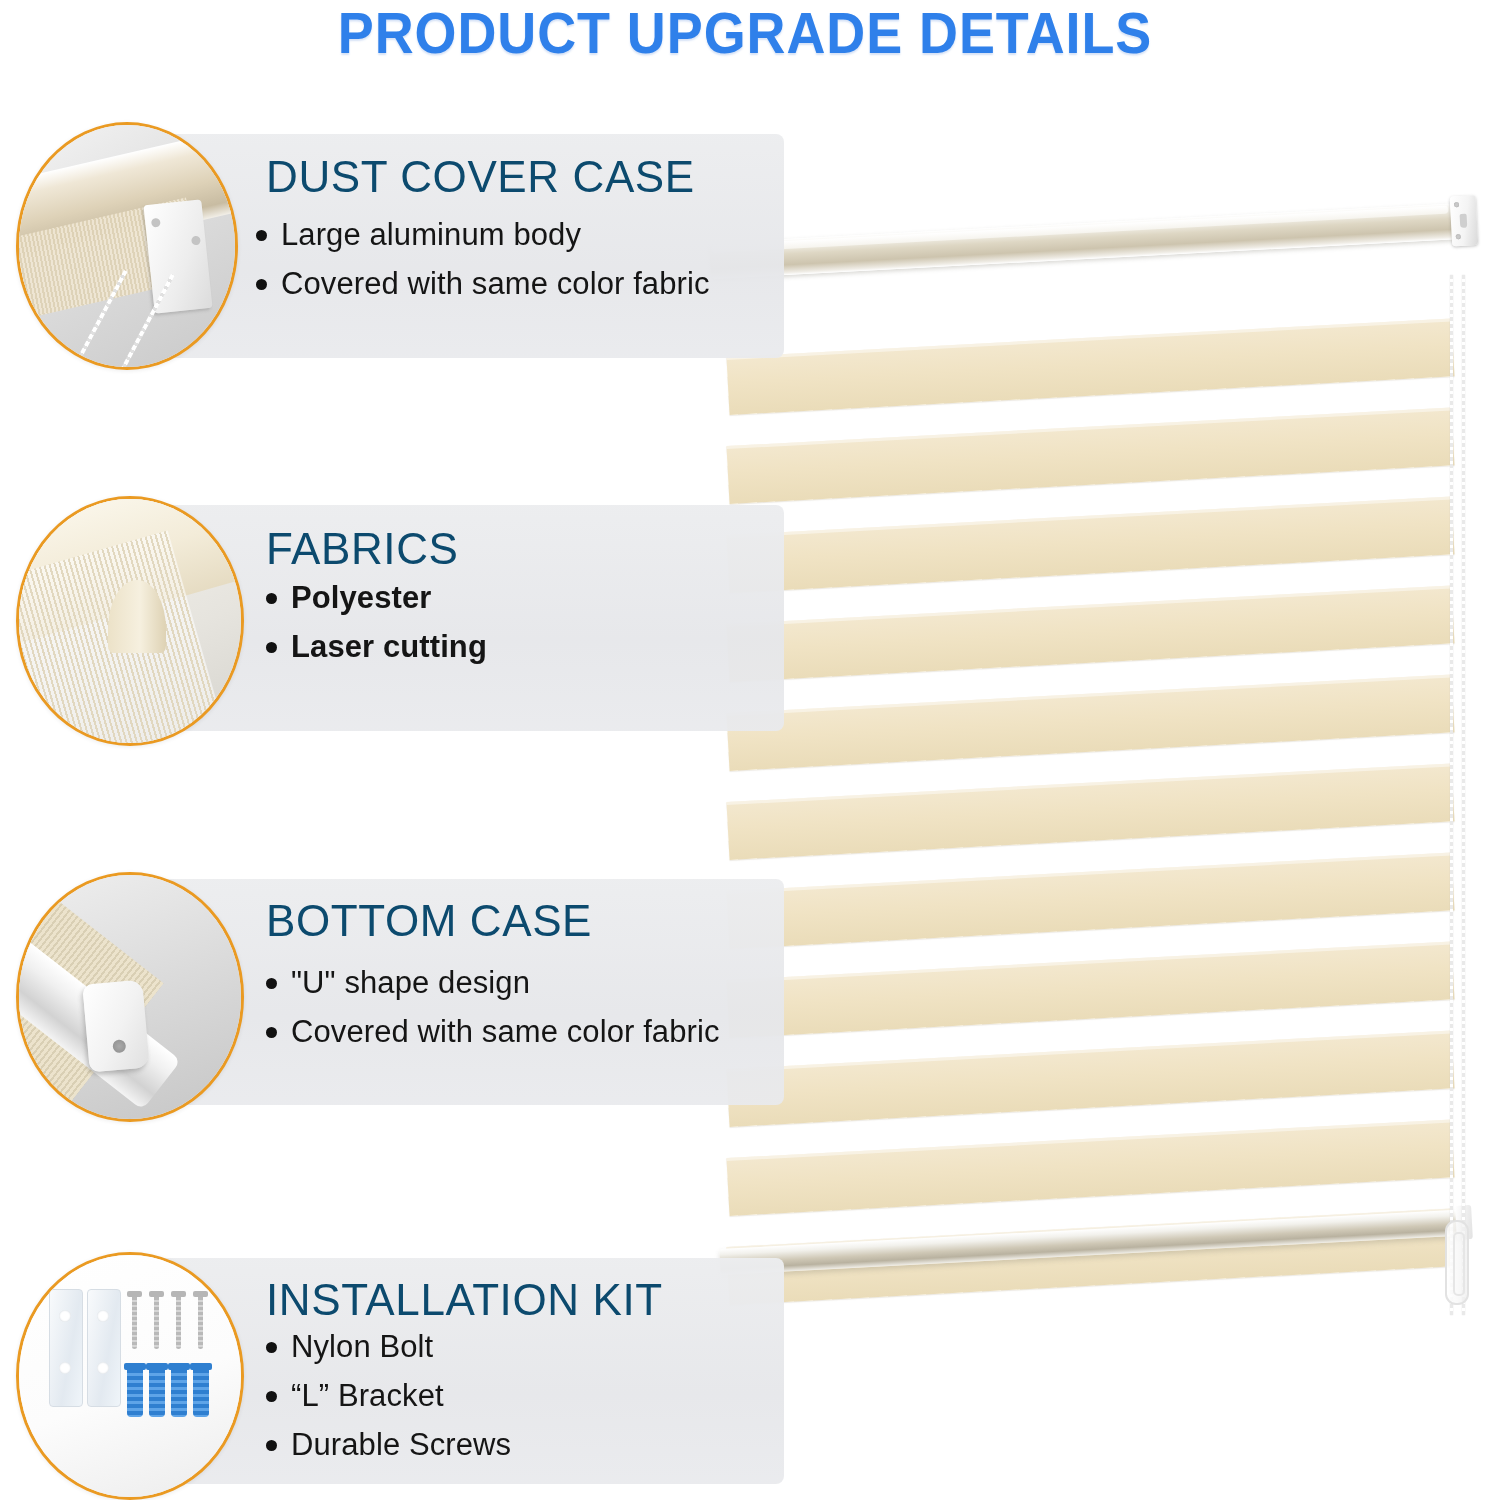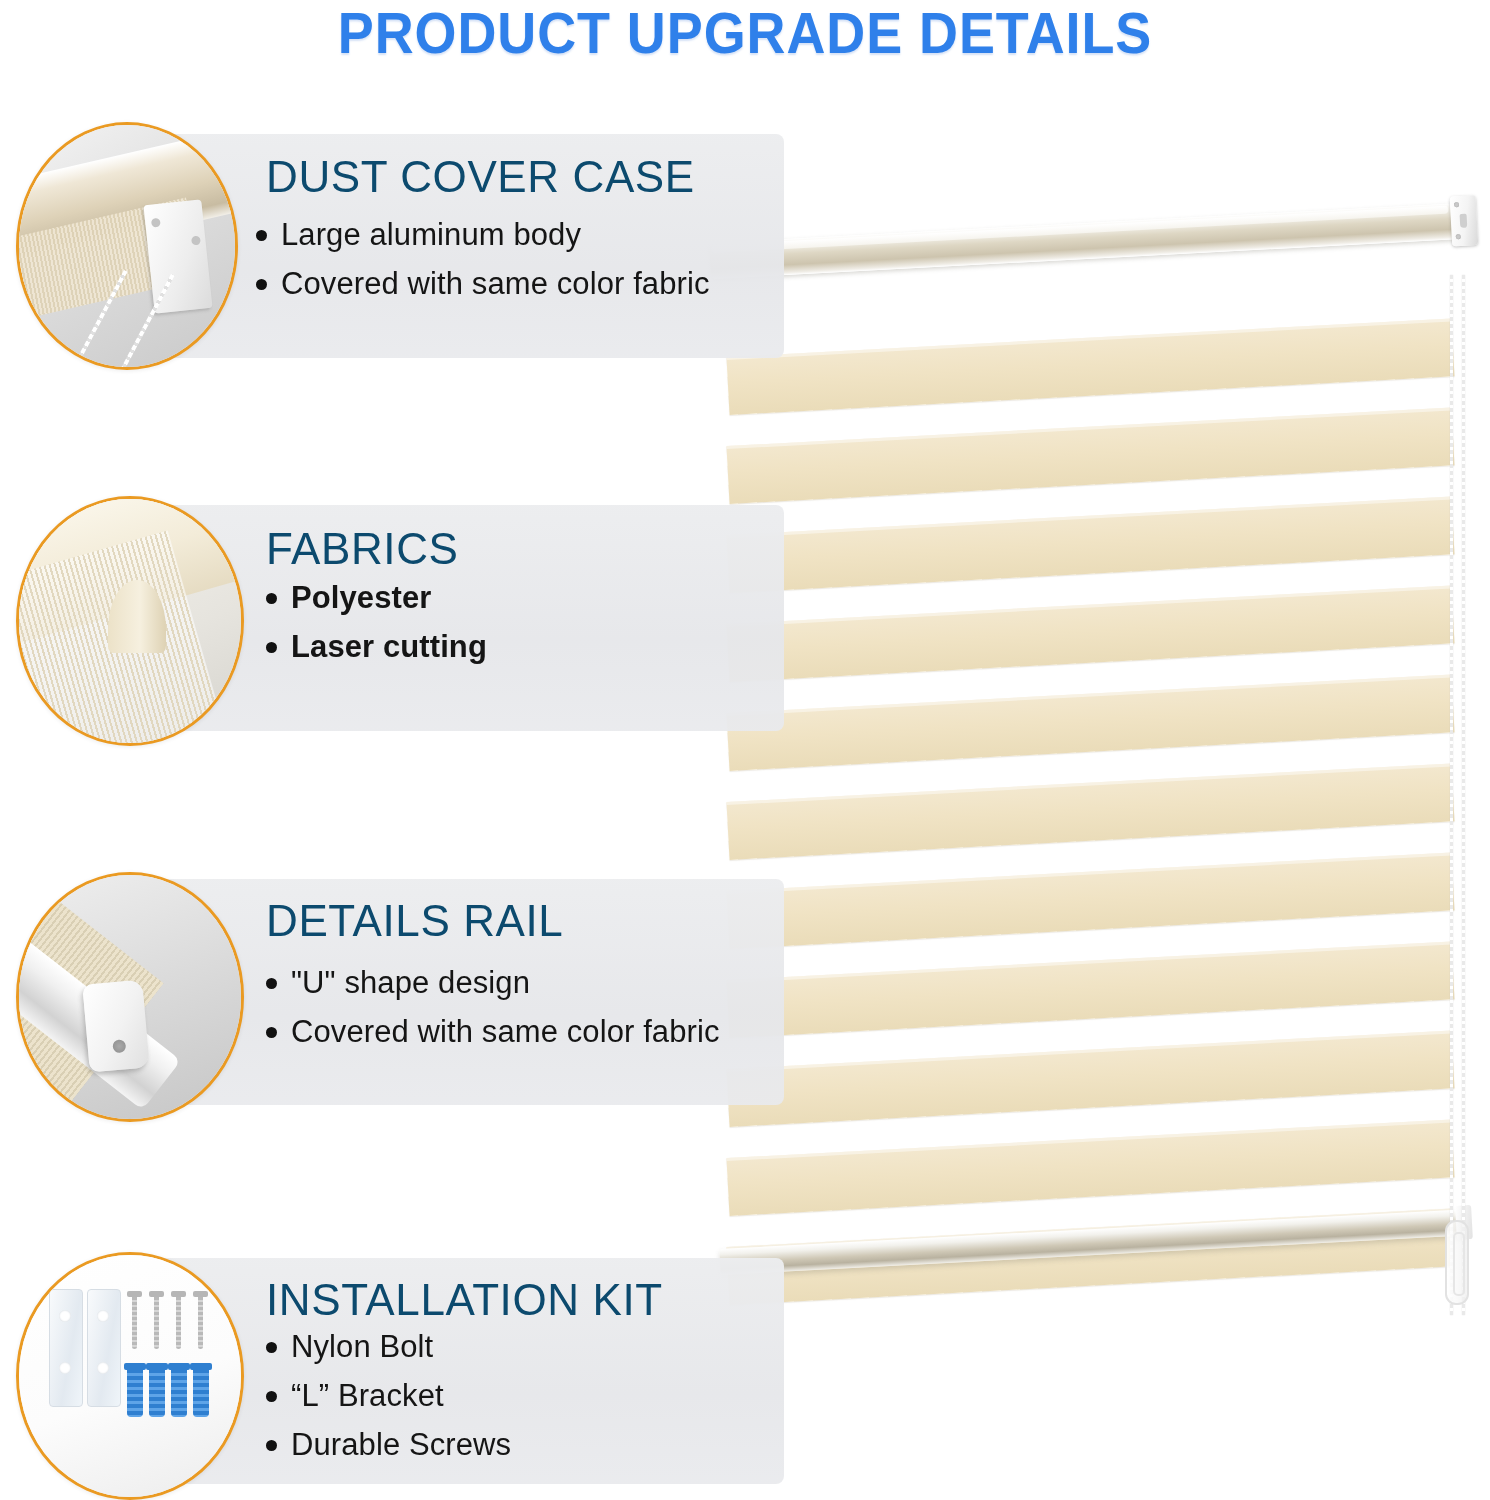--- a/index.html
+++ b/index.html
@@ -304,21 +304,21 @@
 <div class="circle" style="left:16px; top:872px; width:228px; height:250px;">
   <div class="art-rail">
     <div class="fabric"></div>
     <div class="bar"></div>
     <div class="cap">
       <div class="sc"></div>
     </div>
   </div>
 </div>
 
-<div class="ptitle" style="left:266px; top:896px;">DETAILS RAIL</div>
+<div class="ptitle" style="left:266px; top:896px;">BOTTOM CASE</div>
 <div class="bullets" style="left:266px; top:958px;">
   <div class="bullet">
     <span class="dot"></span>
     <span>"U" shape design</span>
   </div>
   <div class="bullet">
     <span class="dot"></span>
     <span>Covered with same color fabric</span>
   </div>
 </div>

